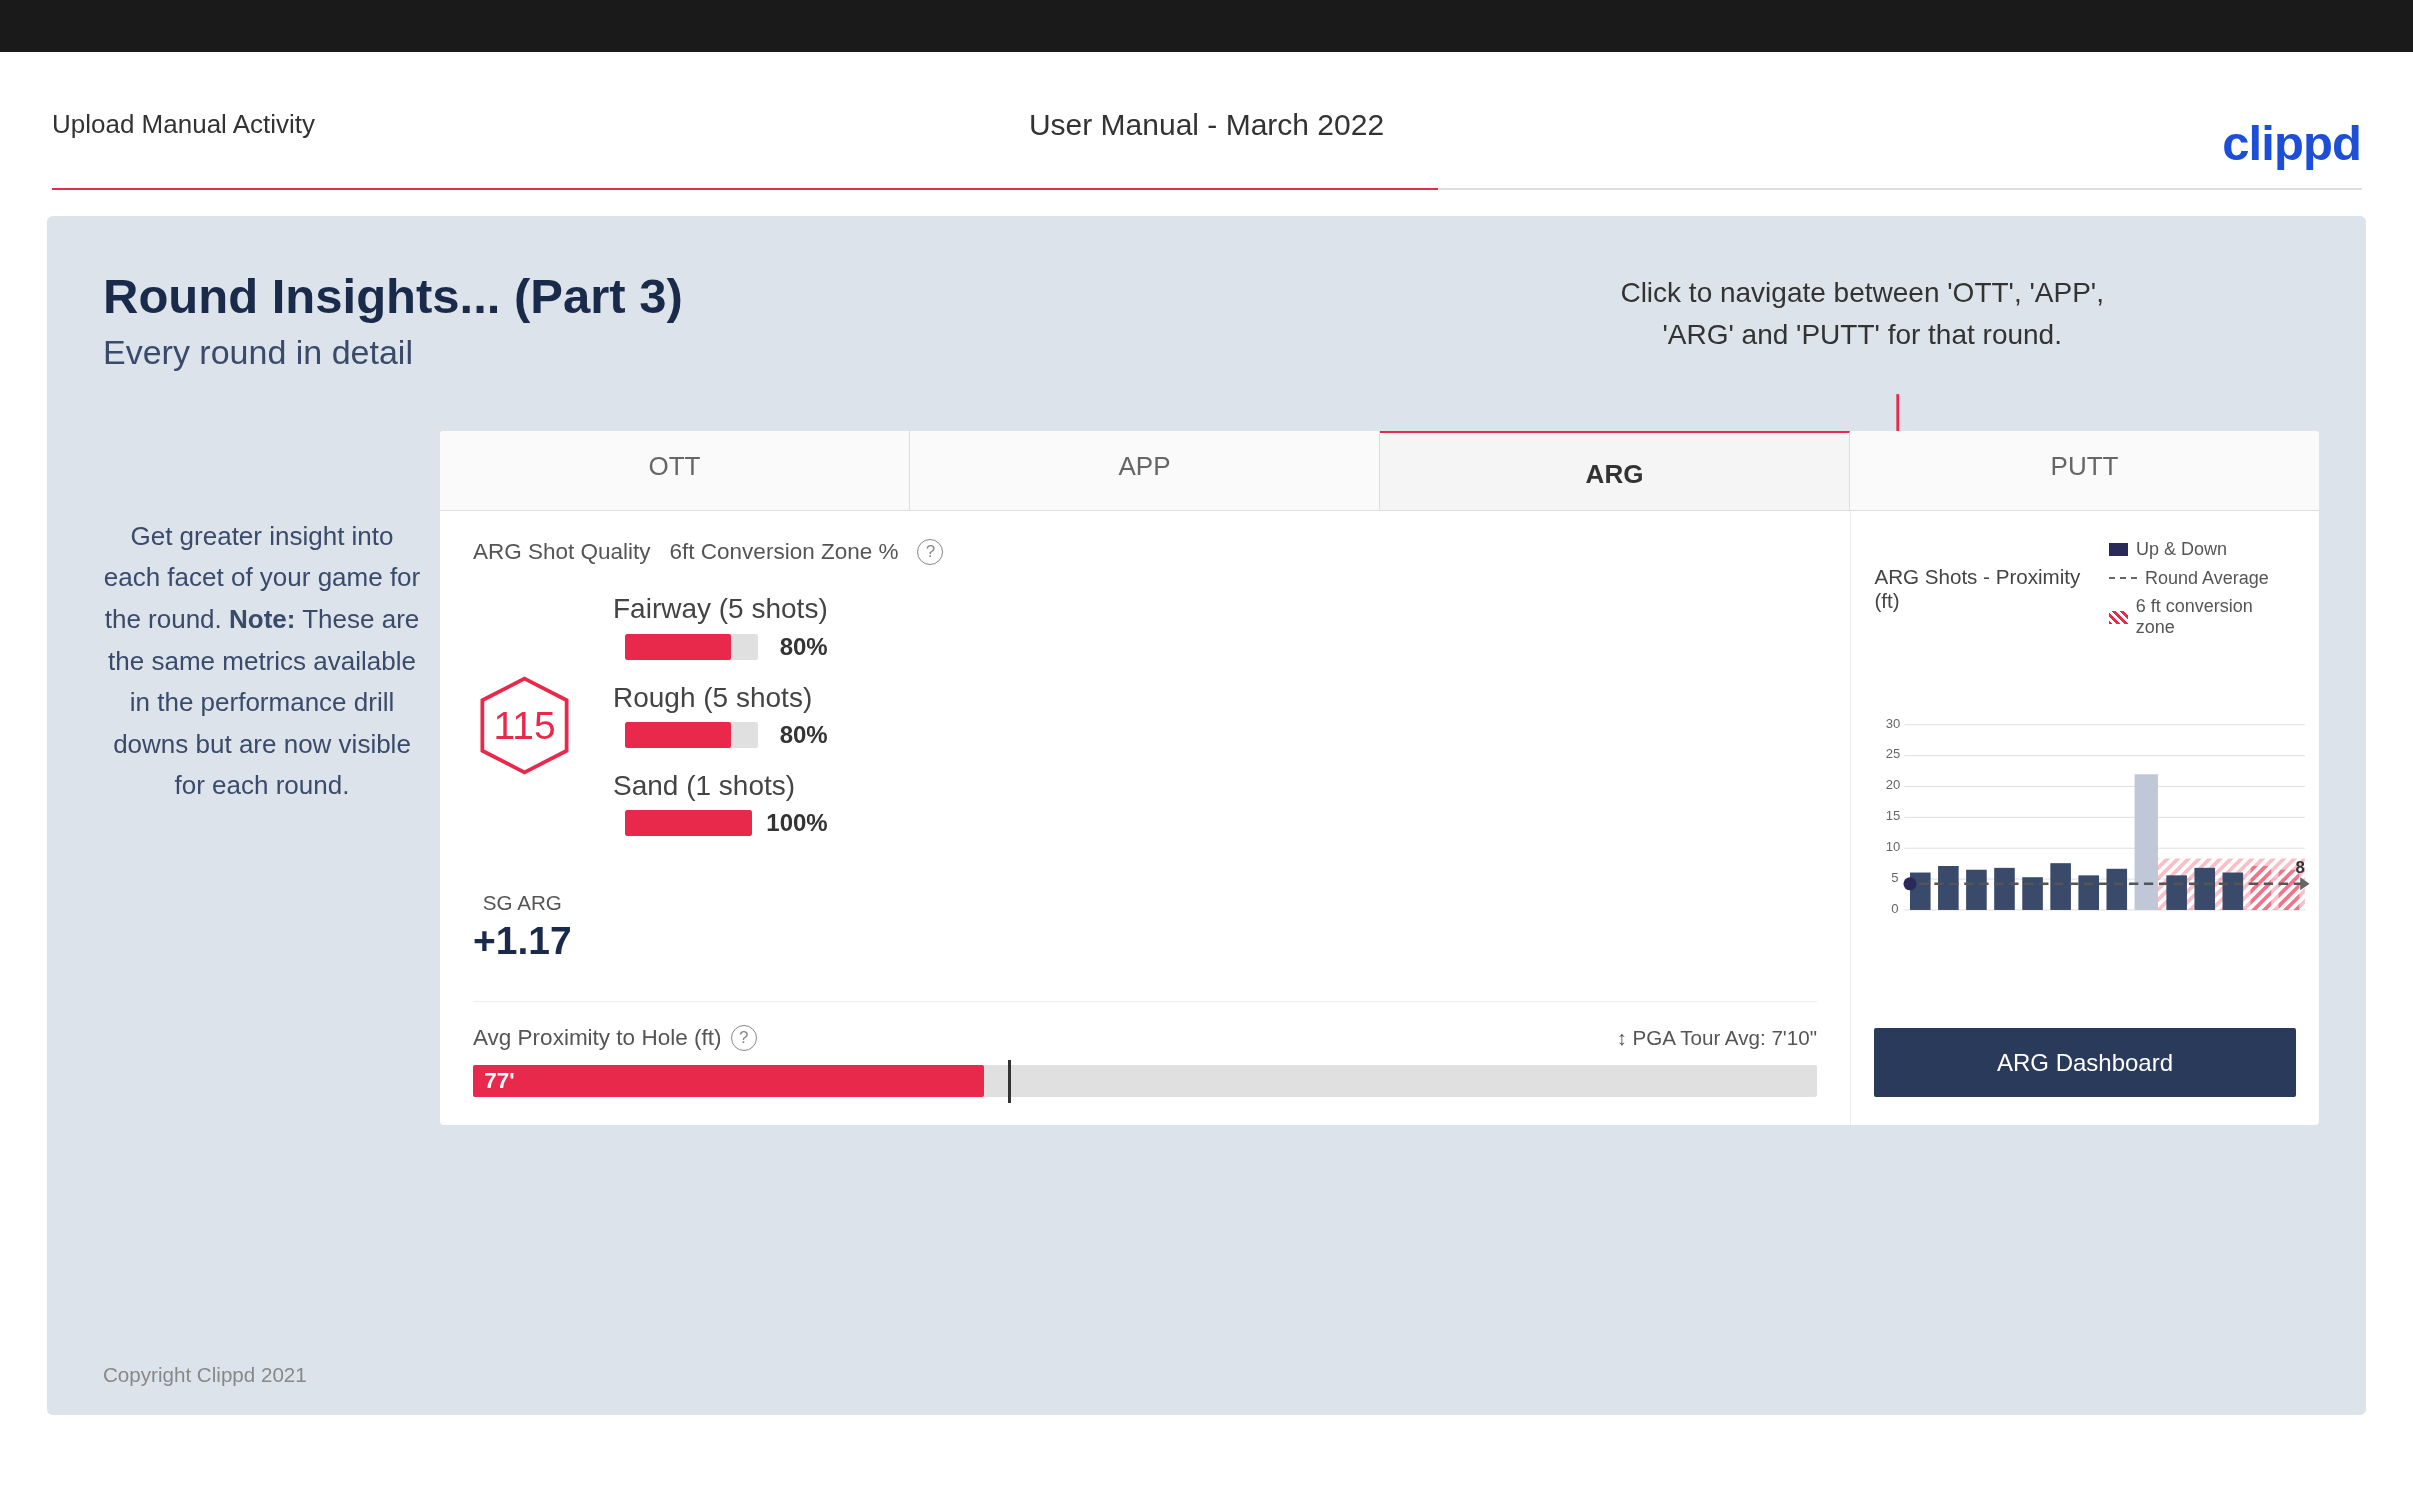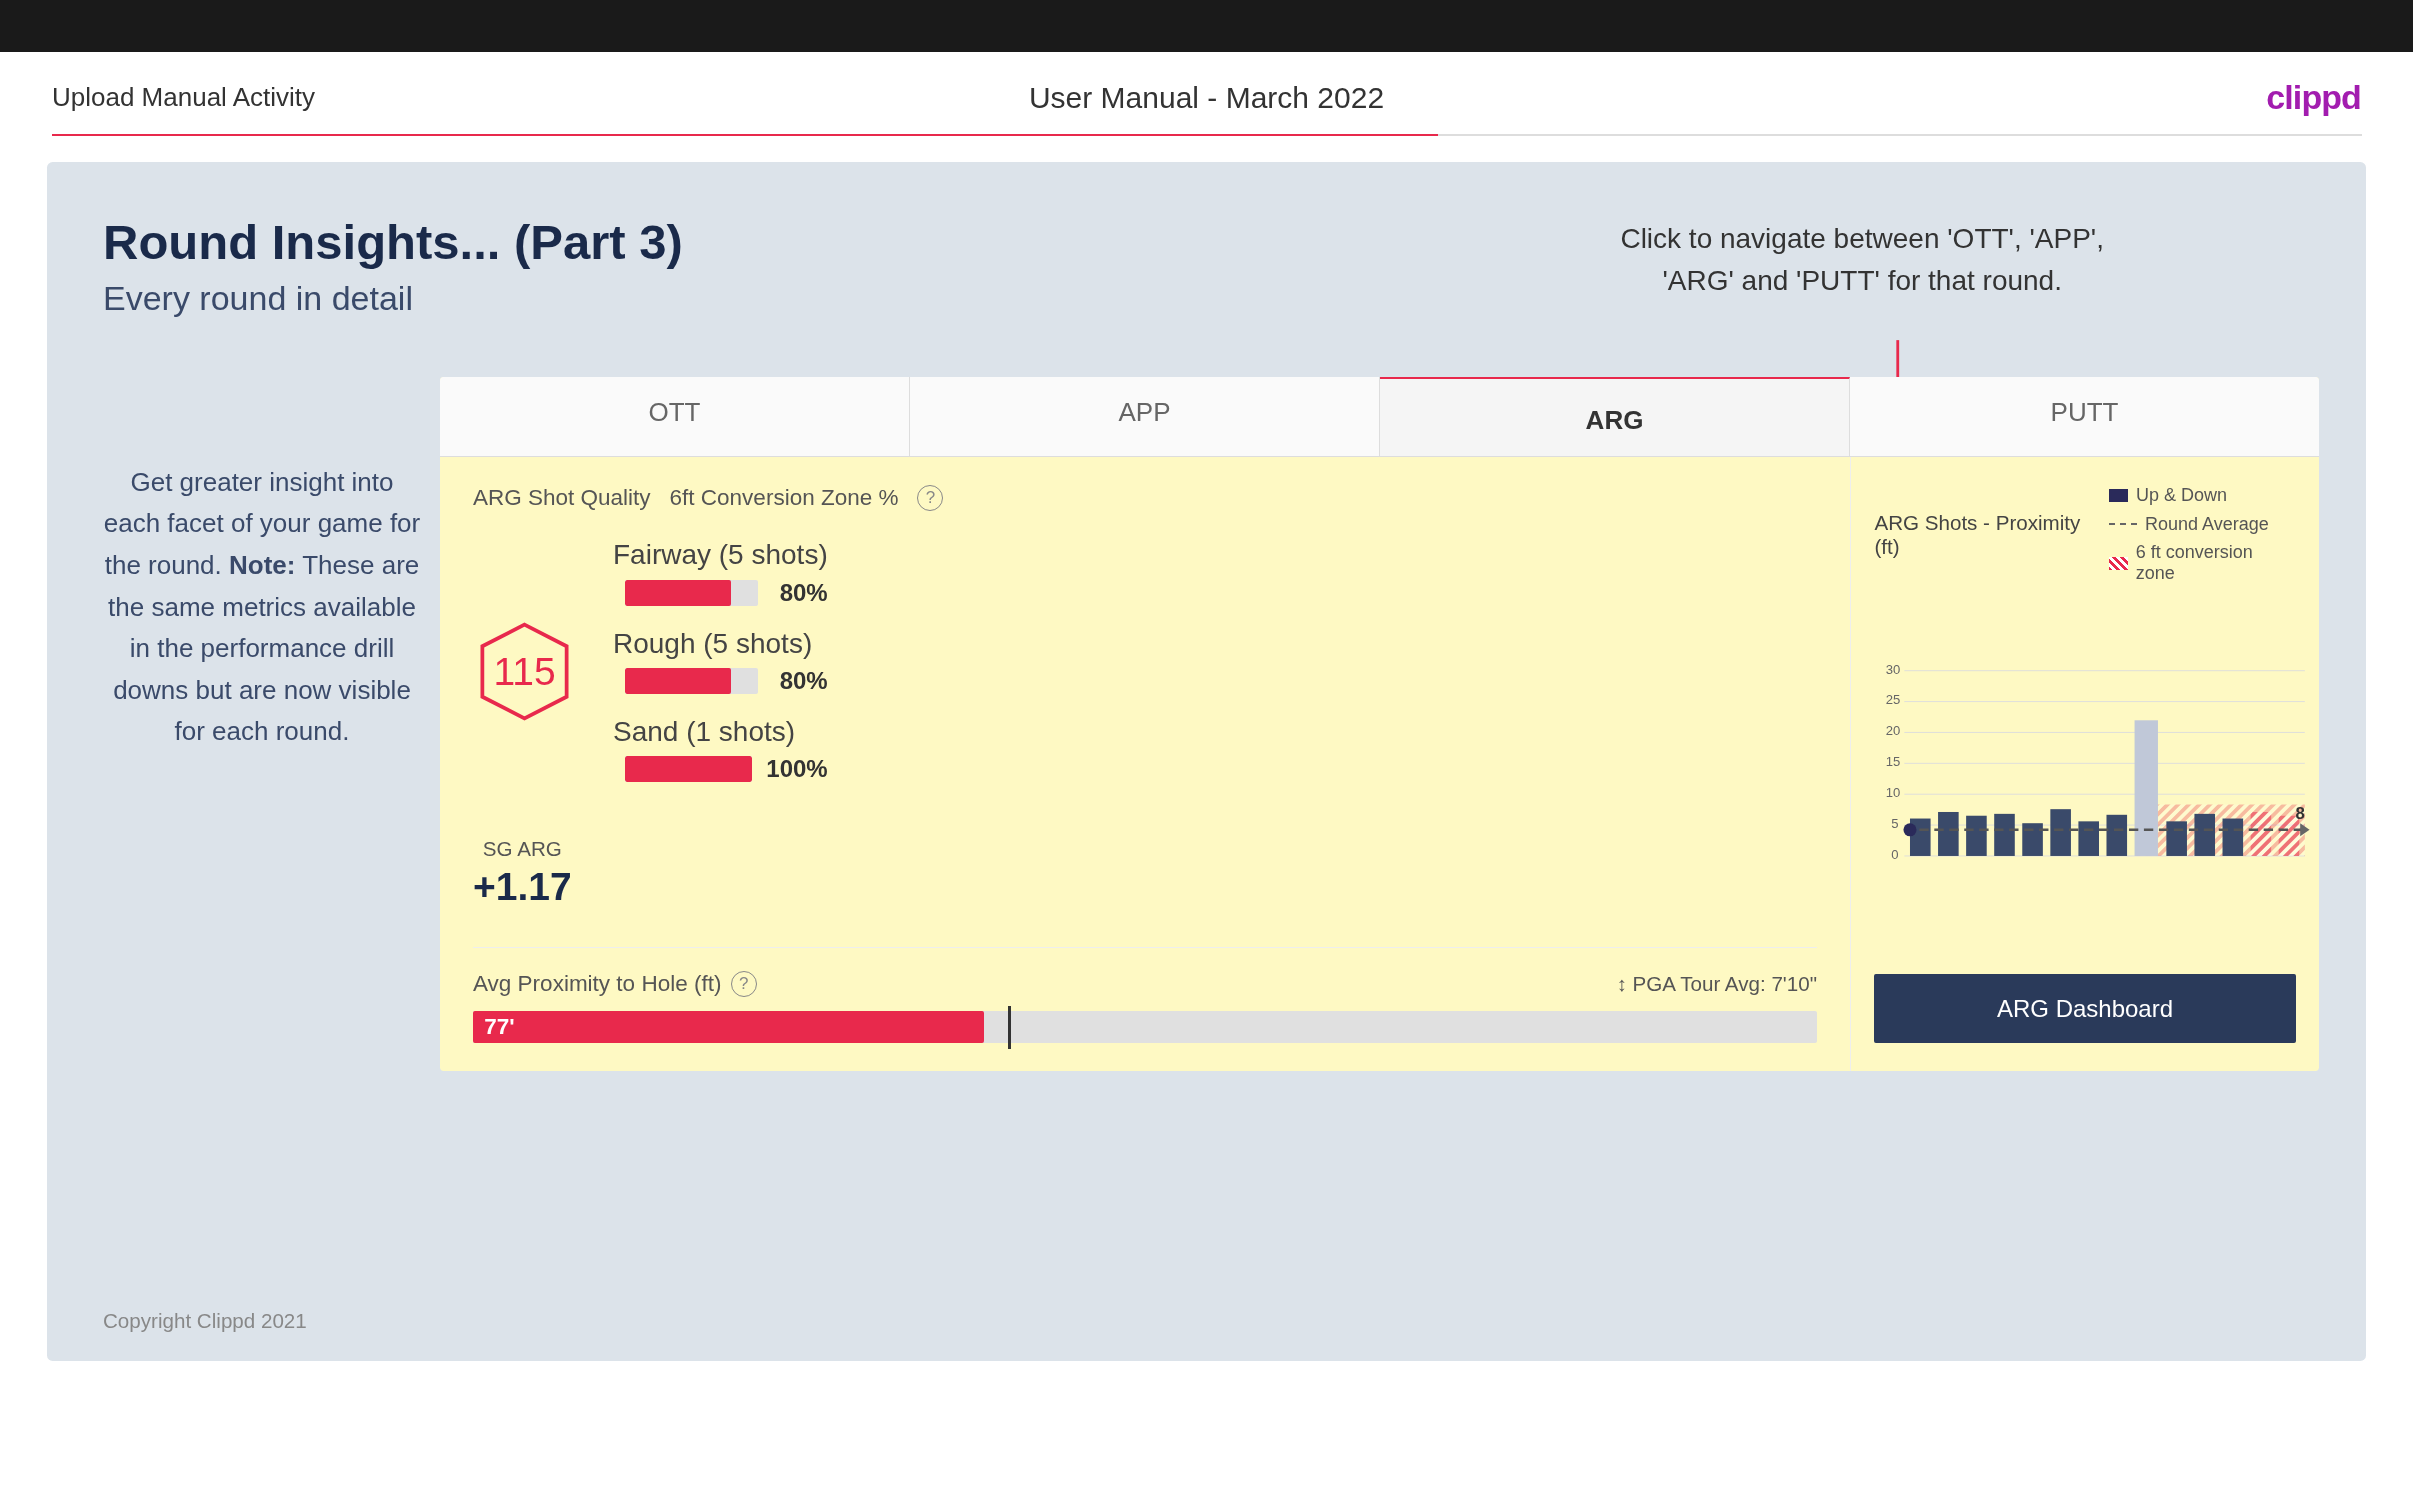--- a/index.html
+++ b/index.html
@@ -32,24 +32,25 @@
     }
     .header-center {
       font-size: 30px;
       color: #333;
       font-weight: 400;
       position: absolute;
       left: 50%;
       transform: translateX(-50%);
     }
     .header-logo {
-      font-size: 34px;
+      font-size: 49px;
       font-weight: 700;
-      color: #a21caf;
+      color: #1d4ed8;
       letter-spacing: -0.9px;
+      margin-top: 37px;
     }
     
     .header-divider {
       width: calc(100% - 103px);
       margin: 0 52px;
       height: 1.9px;
       background: linear-gradient(to right, #e8294c 60%, #ddd 60%);
     }
     
     .main-content {
@@ -100,21 +101,21 @@
     }
     .left-description strong {
       font-weight: 700;
     }
     
     .main-card {
       position: absolute;
       left: 393px;
       top: 215px;
       right: 47px;
-      background: #fef9c3;
+      background: #ffffff;
       border-radius: 3.7px;
       overflow: hidden;
     }
     
     .tabs {
       display: flex;
       border-bottom: 0.9px solid #ddd;
     }
     .tab {
       flex: 1;

